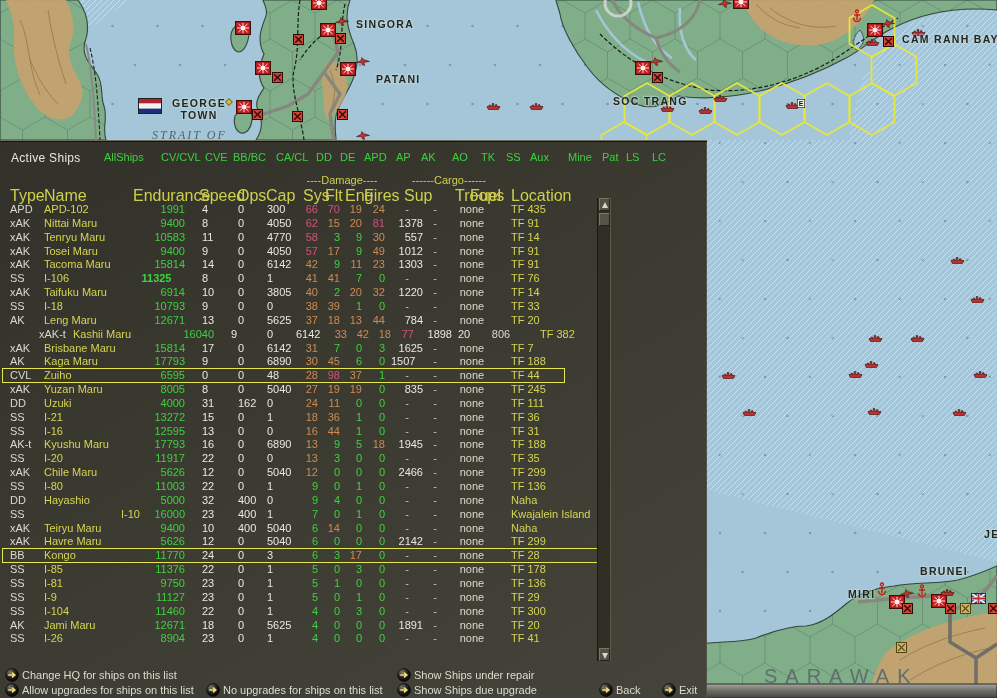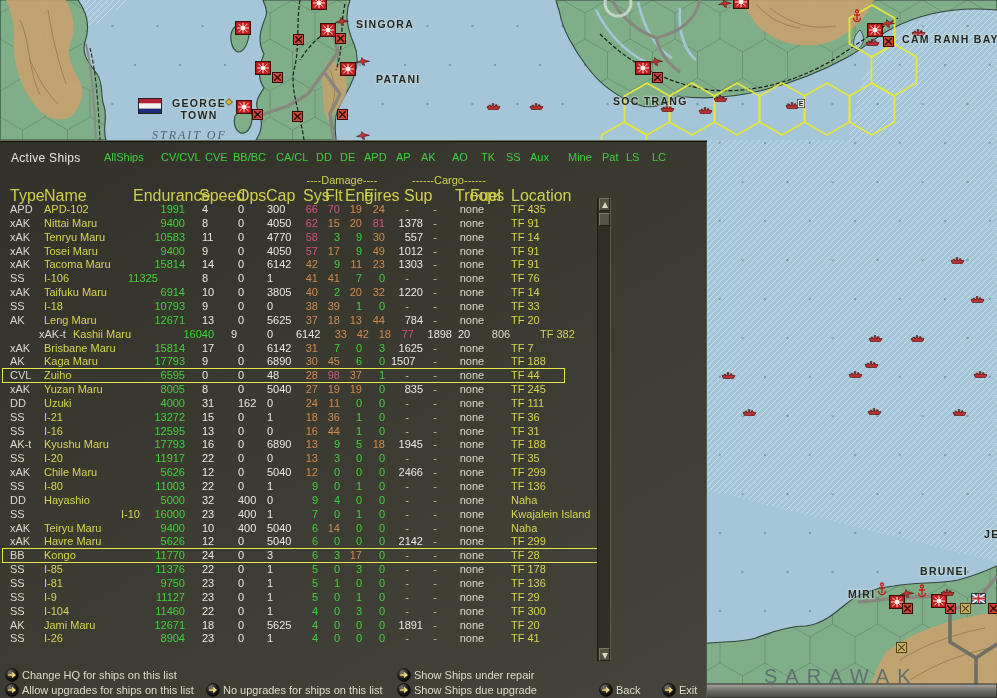--- a/index.html
+++ b/index.html
@@ -379,21 +379,21 @@
           <span class="cell dmg-md" style="left: 340px; width: 22px; text-align: right;">11</span>
           <span class="cell dmg-md" style="left: 362px; width: 23px; text-align: right;">23</span>
           <span class="cell c-white" style="left: 391px; width: 32px; text-align: right;">1303</span>
           <span class="cell c-dash" style="left: 424px; width: 22px; text-align: center;">-</span>
           <span class="cell c-none" style="left: 454px; width: 36px; text-align: center;">none</span>
           <span class="cell c-yel" style="left: 511px; width: 92px; text-align: left;">TF 91</span>
         </div>
         <div class="row" style="top: 69.25px;">
           <span class="cell c-type" style="left: 10px; width: 32px; text-align: left;">SS</span>
           <span class="cell c-yel" style="left: 44px; width: 96px; text-align: left;">I-106</span>
-          <span class="cell c-grn" style="left: 128px; width: 57px; text-align: left;">11325</span>
+          <span class="cell c-grn" style="left: 128px; width: 57px; text-align: center; font-weight: bold;">11325</span>
           <span class="cell c-white" style="left: 202px; width: 28px; text-align: left;">8</span>
           <span class="cell c-white" style="left: 238px; width: 30px; text-align: left;">0</span>
           <span class="cell c-white" style="left: 267px; width: 36px; text-align: left;">1</span>
           <span class="cell dmg-md" style="left: 294px; width: 24px; text-align: right;">41</span>
           <span class="cell dmg-md" style="left: 318px; width: 22px; text-align: right;">41</span>
           <span class="cell dmg-lo" style="left: 340px; width: 22px; text-align: right;">7</span>
           <span class="cell dmg-lo" style="left: 362px; width: 23px; text-align: right;">0</span>
           <span class="cell c-dash" style="left: 391px; width: 32px; text-align: center;">-</span>
           <span class="cell c-dash" style="left: 424px; width: 22px; text-align: center;">-</span>
           <span class="cell c-none" style="left: 454px; width: 36px; text-align: center;">none</span>

